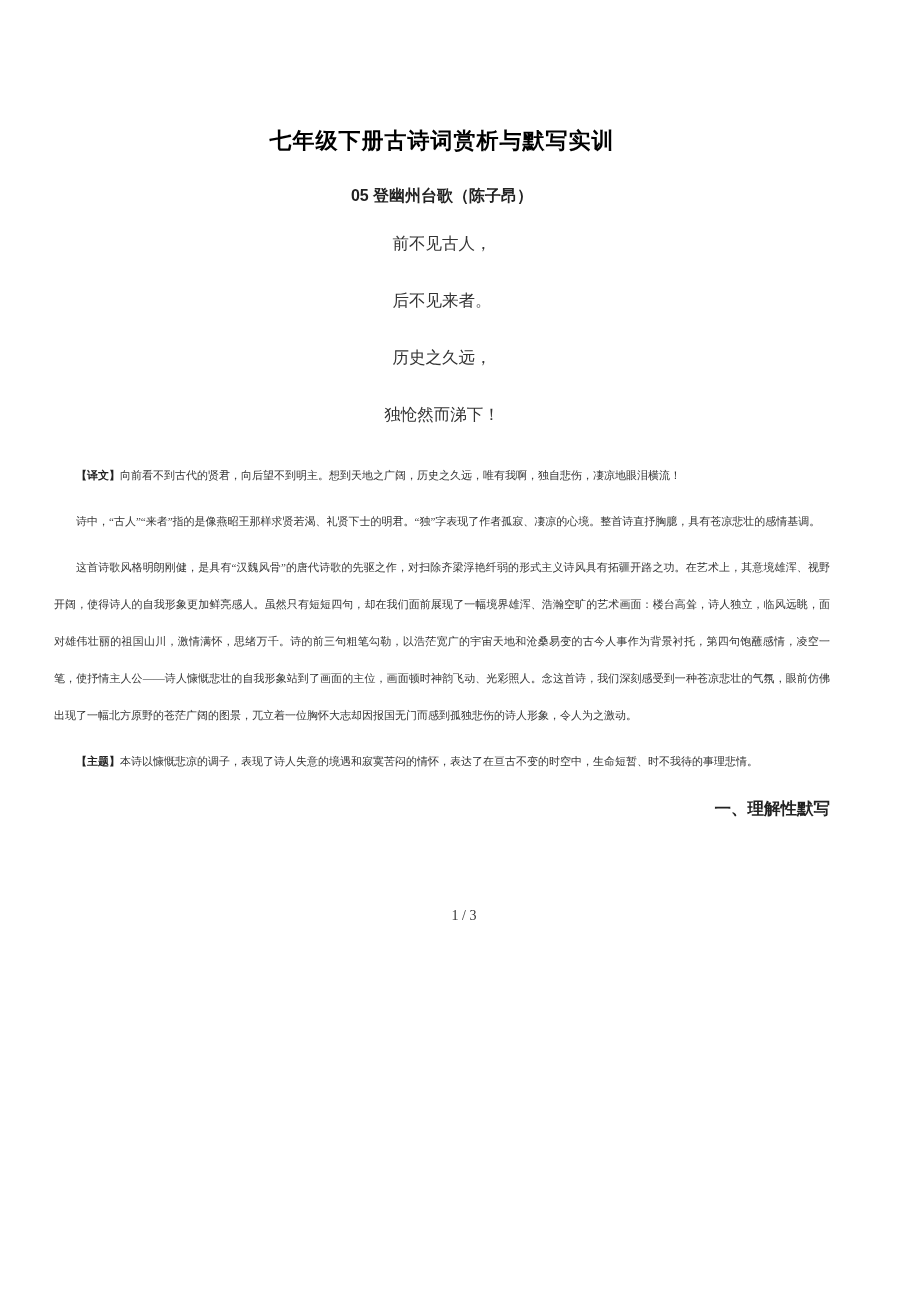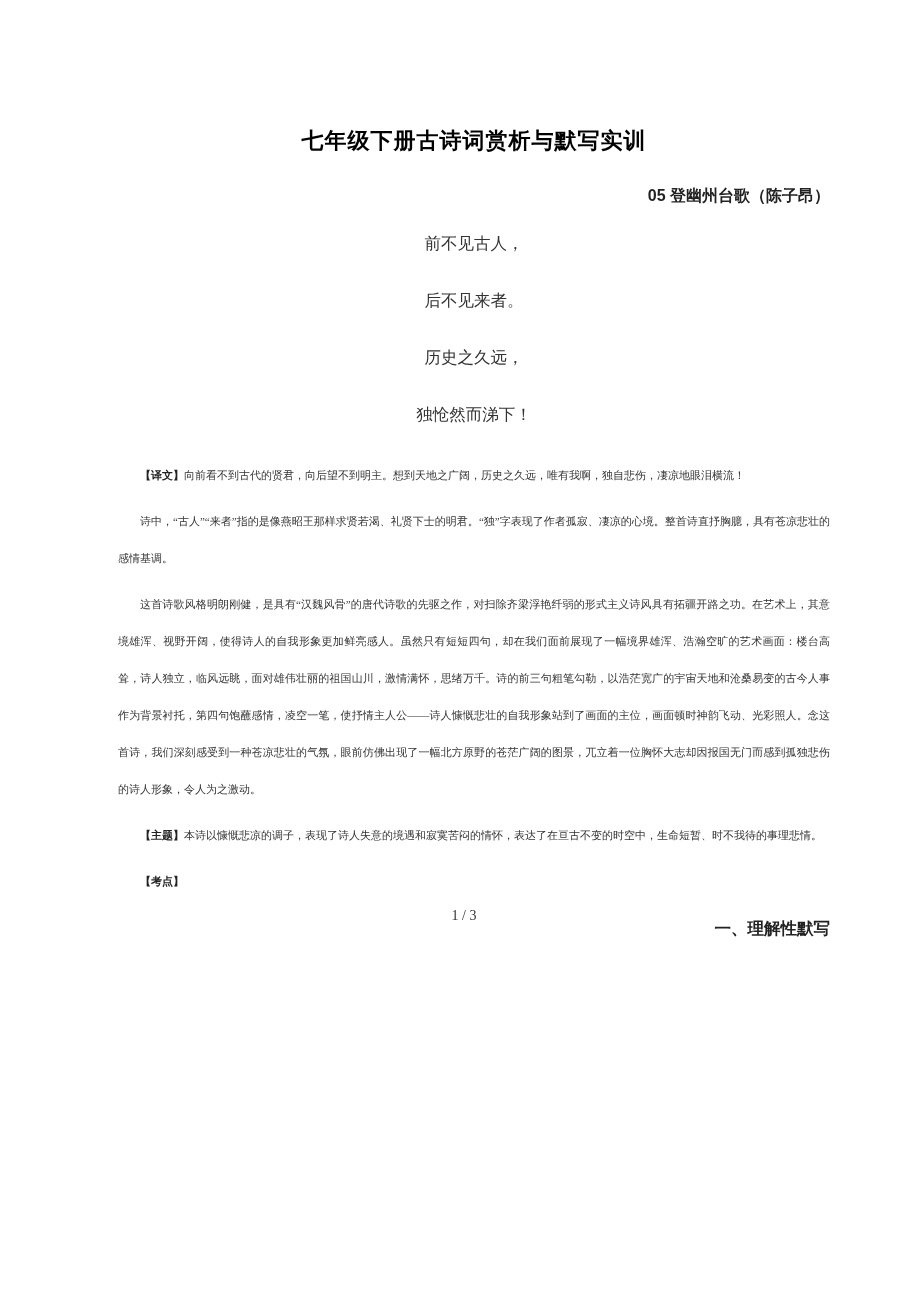--- a/index.html
+++ b/index.html
@@ -9,38 +9,38 @@
     background: #ffffff;
     color: #333333;
     font-family: "Liberation Serif", serif;
     overflow: hidden;
     position: relative;
   }
   .page {
     box-sizing: border-box;
     width: 920px;
     height: 1020px;
-    padding: 126px 90px 0 118px;
+    padding: 126px 90px 0 54px;
     position: relative;
   }
   .doc-title {
     font-family: "Liberation Sans", sans-serif;
     font-size: 22px;
     font-weight: bold;
     color: #000000;
     text-align: center;
     margin: 0 0 30px 0;
     letter-spacing: 1px;
   }
   .doc-subtitle {
     font-family: "Liberation Sans", sans-serif;
     font-size: 16px;
     font-weight: bold;
     color: #222222;
-    text-align: right;
+    text-align: center;
     margin: 0 0 8px 0;
   }
   .poem {
     text-align: center;
     margin: 0 0 14px 0;
   }
   .poem p {
     margin: 0;
     font-size: 16.5px;
     line-height: 57px;
@@ -94,20 +94,19 @@
     <p class="para"><b>【译文】</b><span>向前看不到古代的贤君，向后望不到明主。想到天地之广阔，历史之久远，唯有我啊，独自悲伤，凄凉地眼泪横流！</span></p>
 
 
     <p class="para"><b></b><span>诗中，“古人”“来者”指的是像燕昭王那样求贤若渴、礼贤下士的明君。“独”字表现了作者孤寂、凄凉的心境。整首诗直抒胸臆，具有苍凉悲壮的感情基调。</span></p>
 
     <p class="para"><b></b><span>这首诗歌风格明朗刚健，是具有“汉魏风骨”的唐代诗歌的先驱之作，对扫除齐梁浮艳纤弱的形式主义诗风具有拓疆开路之功。在艺术上，其意境雄浑、视野开阔，使得诗人的自我形象更加鲜亮感人。虽然只有短短四句，却在我们面前展现了一幅境界雄浑、浩瀚空旷的艺术画面：楼台高耸，诗人独立，临风远眺，面对雄伟壮丽的祖国山川，激情满怀，思绪万千。诗的前三句粗笔勾勒，以浩茫宽广的宇宙天地和沧桑易变的古今人事作为背景衬托，第四句饱蘸感情，凌空一笔，使抒情主人公——诗人慷慨悲壮的自我形象站到了画面的主位，画面顿时神韵飞动、光彩照人。念这首诗，我们深刻感受到一种苍凉悲壮的气氛，眼前仿佛出现了一幅北方原野的苍茫广阔的图景，兀立着一位胸怀大志却因报国无门而感到孤独悲伤的诗人形象，令人为之激动。</span></p>
 
     <p class="para"><b>【主题】</b><span>本诗以慷慨悲凉的调子，表现了诗人失意的境遇和寂寞苦闷的情怀，表达了在亘古不变的时空中，生命短暂、时不我待的事理悲情。</span></p>
 
 
-    <p class="para"><b>【考点】</b><span></span></p>
   </div>
 
   <p class="section-heading">一、理解性默写</p>
 
   <div class="footer">1 / 3</div>
 
 </div>
 
 </body></html>

